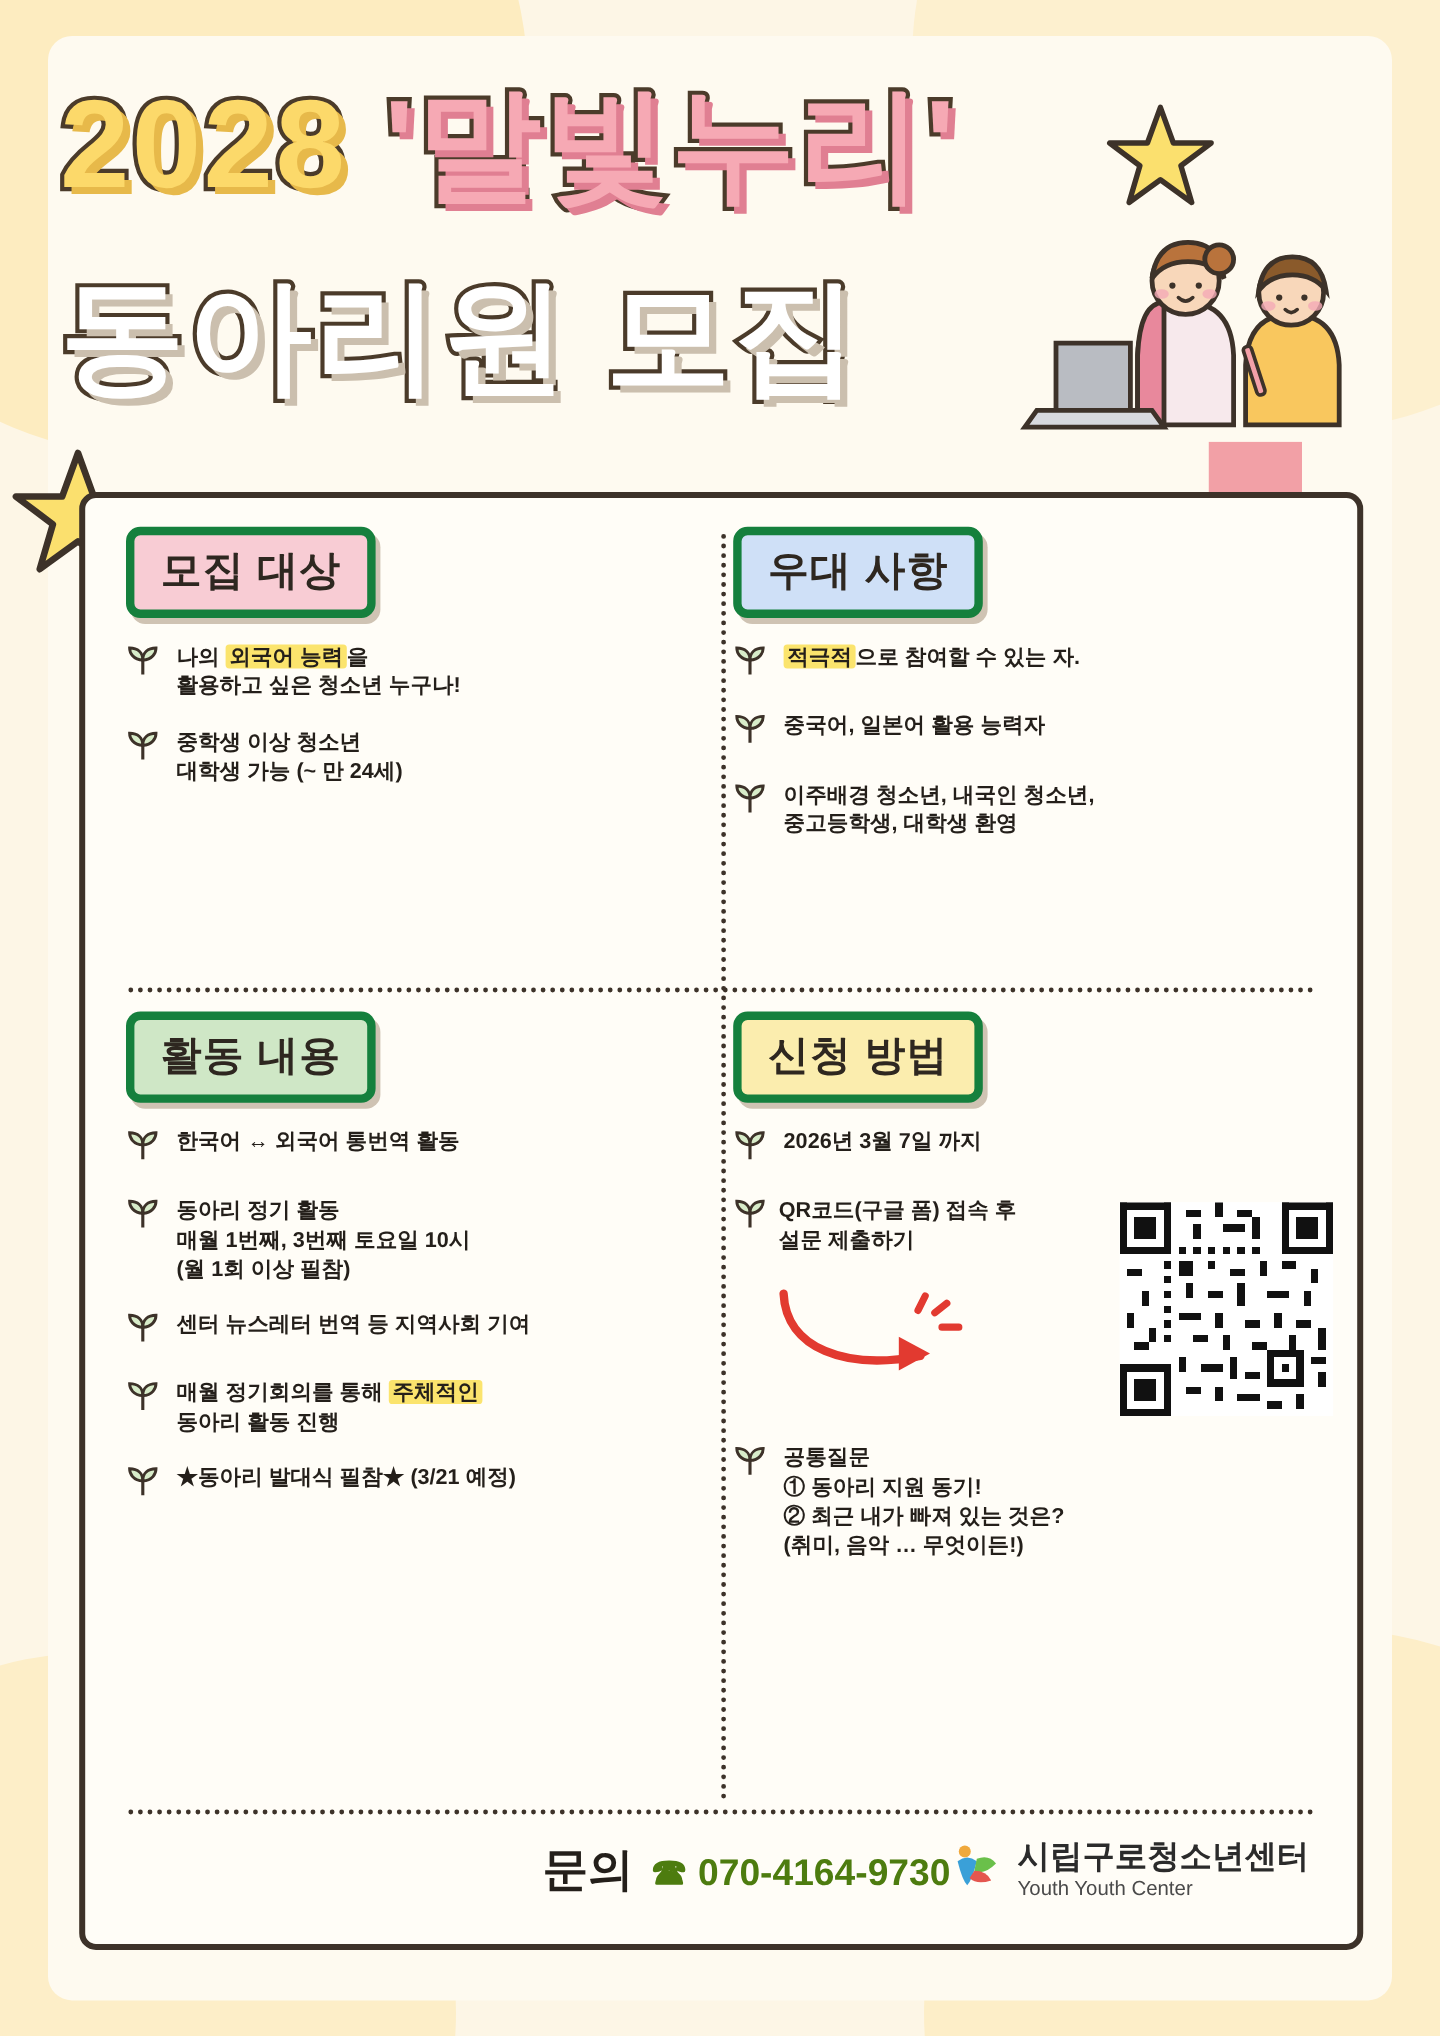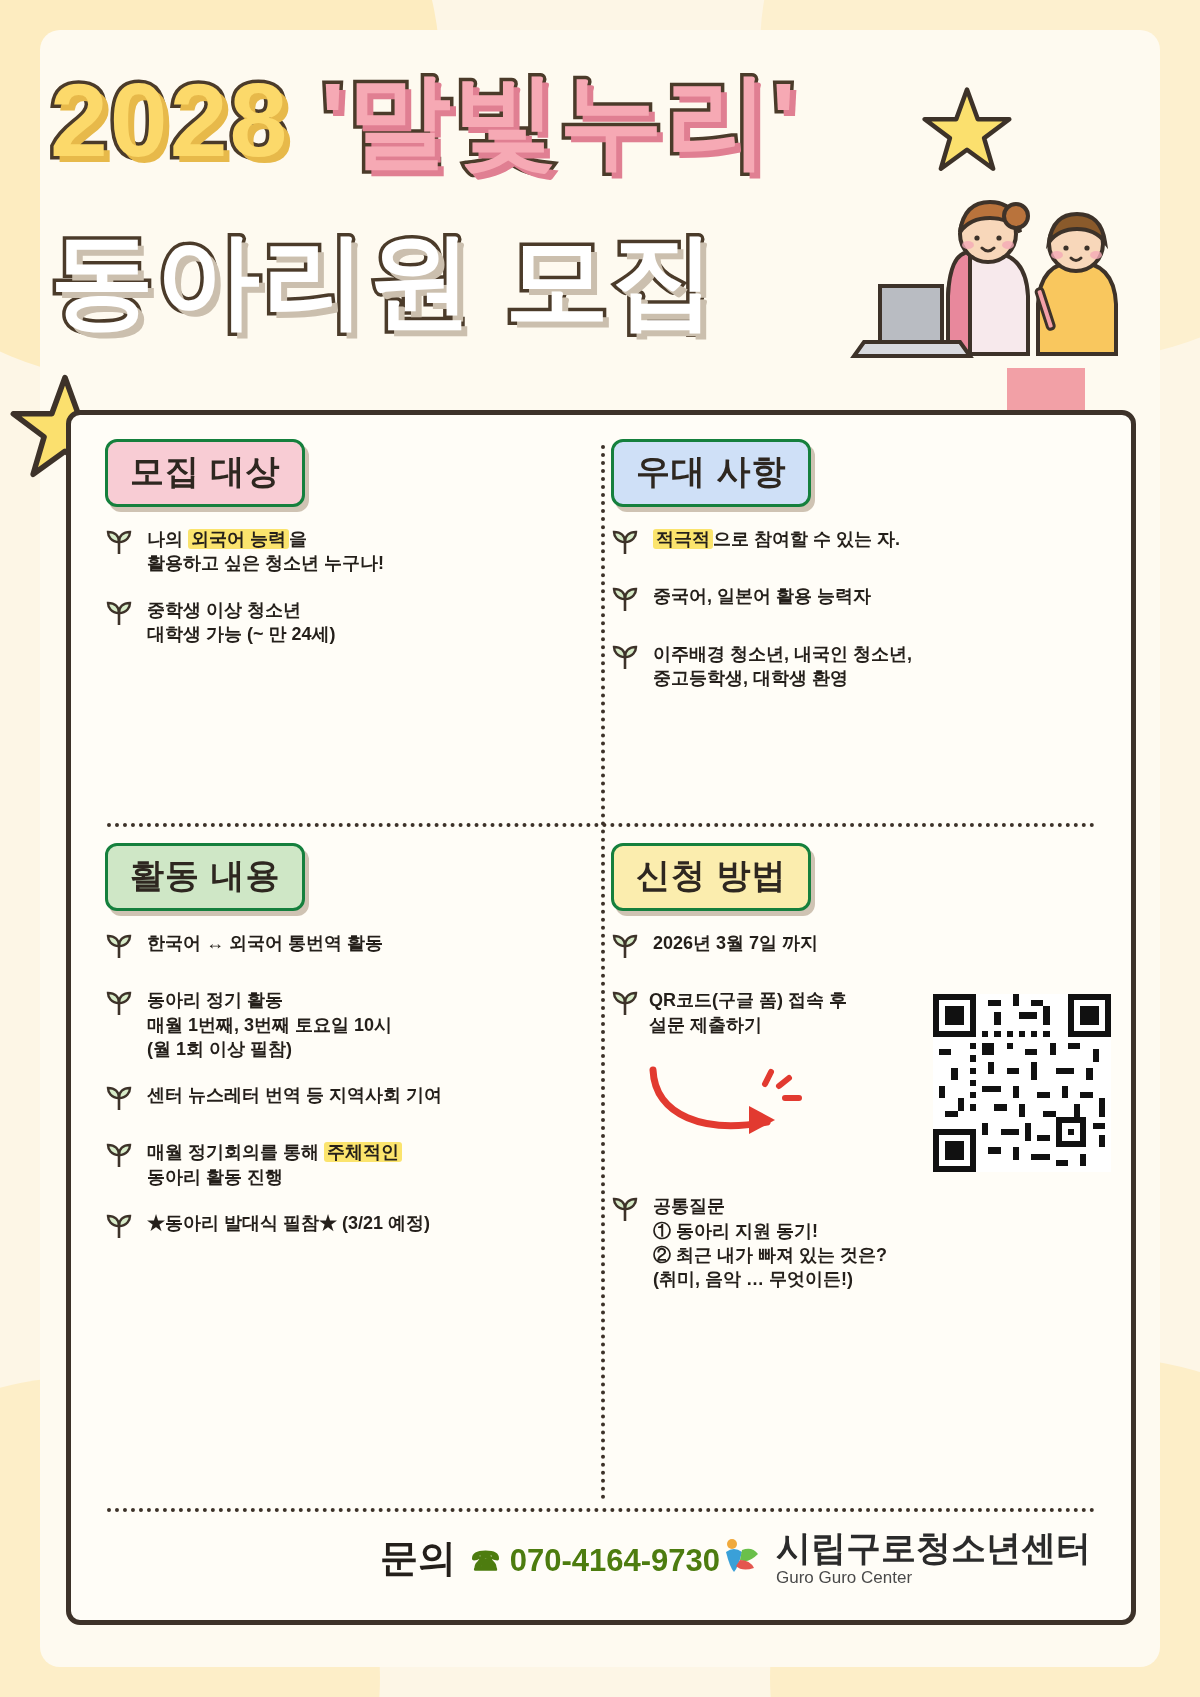--- a/index.html
+++ b/index.html
@@ -104,21 +104,21 @@
   }
 
   .quad { position:absolute; }
   .q-tl { left:34px; top:24px; width:470px; }
   .q-tr { left:540px; top:24px; width:490px; }
   .q-bl { left:34px; top:428px; width:500px; }
   .q-br { left:540px; top:428px; width:500px; }
 
   .sec-head {
     display:inline-block;
-    border:3px solid #15803d; border-radius:12px;
+    border:7px solid #15803d; border-radius:12px;
     padding:7px 22px 9px;
     font-size:34px; font-weight:bold; color:#2e2720;
     letter-spacing:1px;
     box-shadow:4px 5px 0 #cfc3b3;
     margin-bottom:20px;
   }
   .head-pink   { background:#f8ccd4; }
   .head-blue   { background:#cfe0f7; }
   .head-green  { background:#cfe7c6; }
   .head-yellow { background:#fbedae; }
@@ -142,21 +142,21 @@
 
   
   .footer {
     position:absolute; left:40px; right:40px; bottom:24px; height:76px;
     display:flex; align-items:center; justify-content:flex-end;
   }
   .footer-left { display:flex; align-items:baseline; gap:14px; }
   .f-label { font-size:38px; font-weight:bold; color:#241f1a; }
   .f-phone { font-size:31px; font-weight:bold; color:#4d7c0f; }
   .footer-right { display:flex; align-items:center; gap:12px; }
-  .logo-name { font-size:35px; font-weight:bold; color:#2b2b2b; line-height:1.15; }
+  .logo-name { font-size:27px; font-weight:bold; color:#2b2b2b; line-height:1.15; }
   .logo-sub  { font-size:17px; color:#4a4a4a; }
 </style>
 </head>
 <body>
 
 <div class="bg-blob-tl"></div>
 <div class="bg-blob-tr"></div>
 <div class="bg-blob-bl"></div>
 <div class="bg-blob-br"></div>
 <div class="bg-inner"></div>
@@ -500,17 +500,17 @@
       <span>
         <svg width="44" height="40" viewBox="0 0 44 40">
           <circle cx="12" cy="8" r="5" fill="#f0a93c"></circle>
           <path d="M6 16 q8-6 16 0 q-4 16 -8 20 q-4-4 -8-20z" fill="#3aa0d8"></path>
           <path d="M22 14 q10-4 16 4 q-10 10 -18 6z" fill="#6ac04a"></path>
           <path d="M20 24 q10 0 14 8 q-12 4 -18-2z" fill="#e4564f"></path>
         </svg>
       </span>
       <span>
         <div class="logo-name">시립구로청소년센터</div>
-        <div class="logo-sub">Guro Guro Center</div>
+        <div class="logo-sub">Youth Youth Center</div>
       </span>
     </div>
   </div>
 </div>
 
 </body></html>

